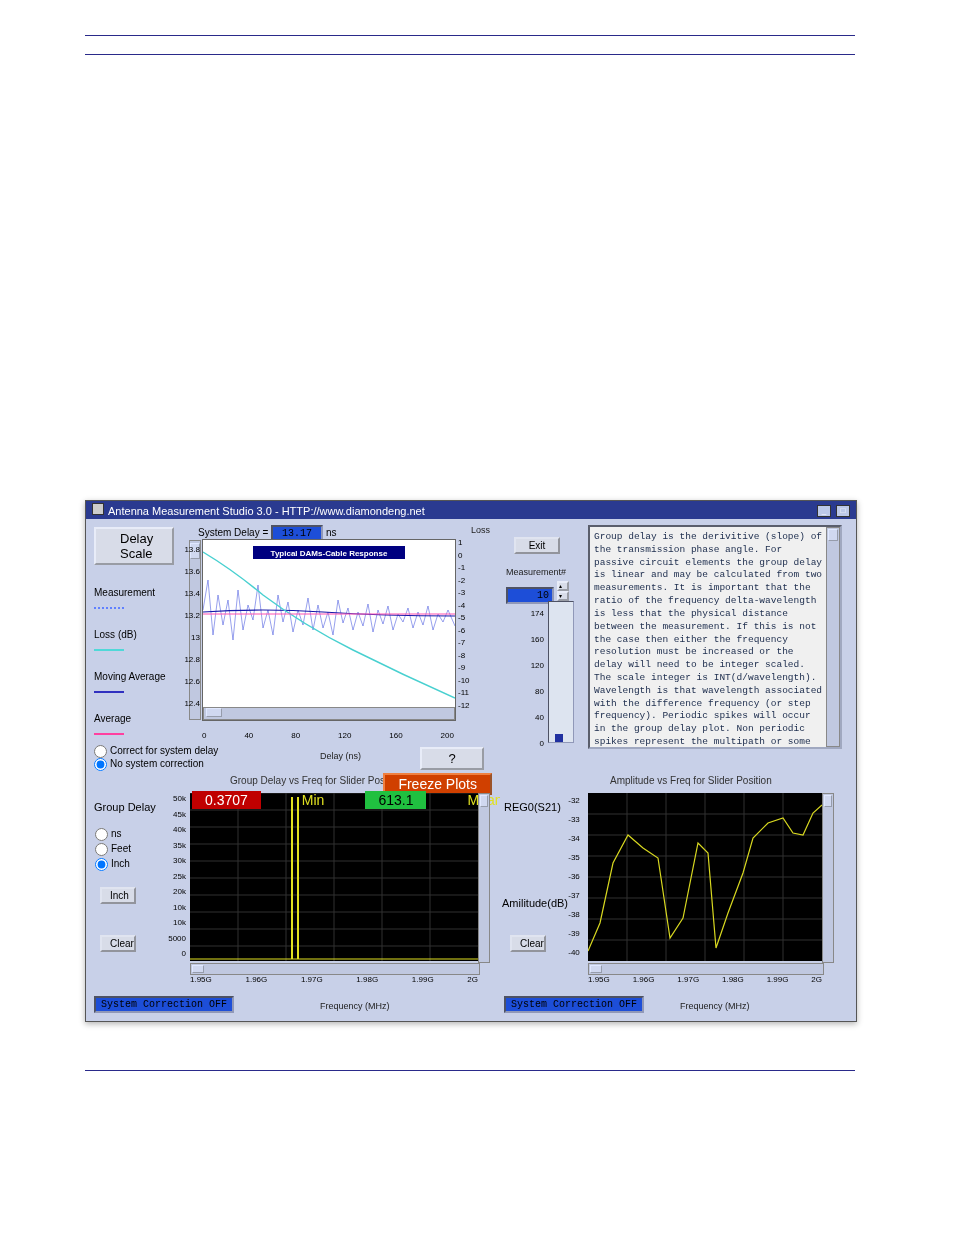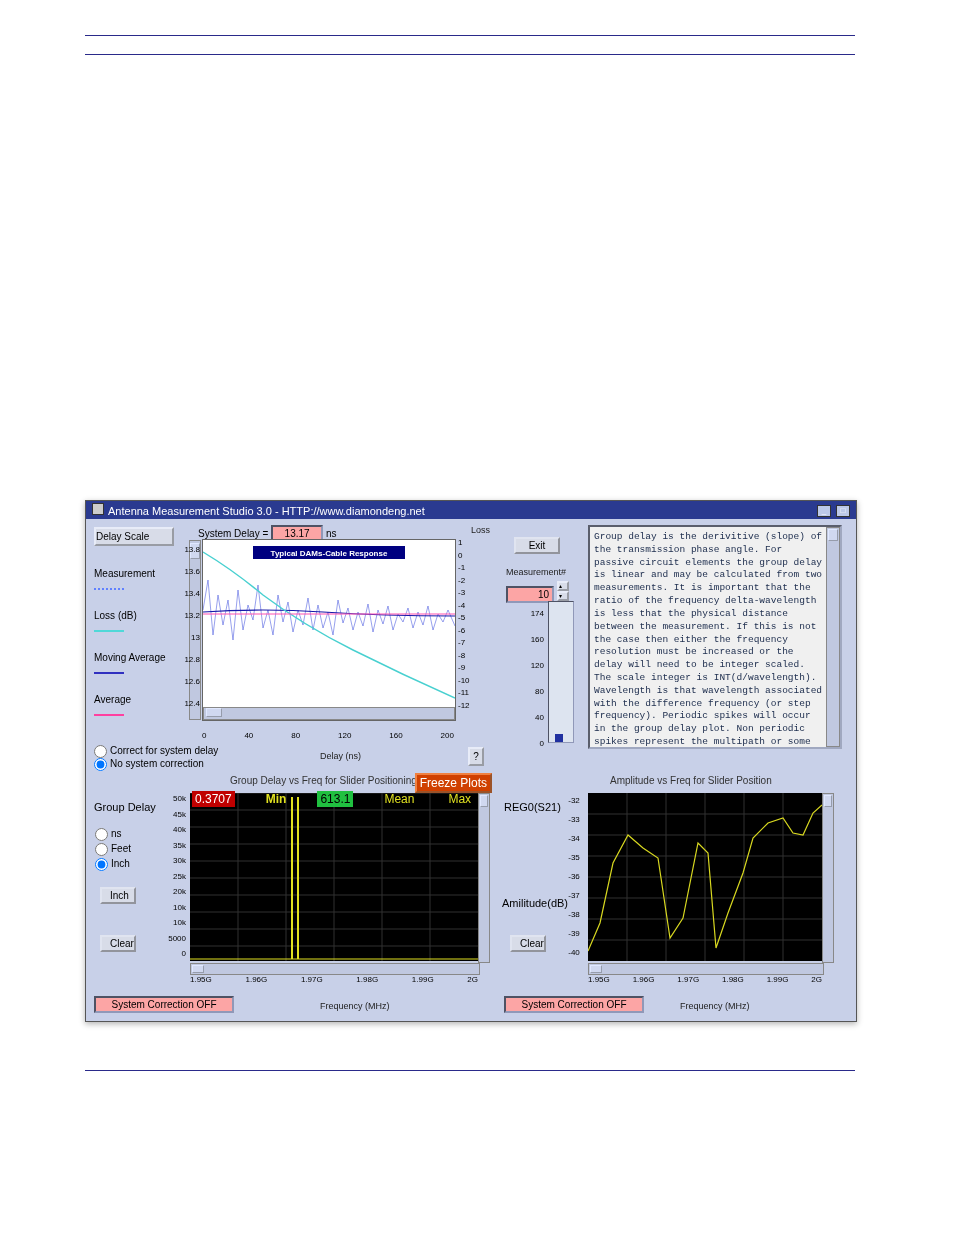--- a/index.html
+++ b/index.html
@@ -11,31 +11,31 @@
 .titlebar { background:#2a3a90; color:#fff; padding:2px 6px; font-size:11px; display:flex; justify-content:space-between; align-items:center; }
 .titlebar .ctrls span { display:inline-block; width:12px; height:10px; background:#bcc8e8; margin-left:2px; border:1px solid #333; font-size:8px; text-align:center; line-height:10px; }
 .subtitlebar { background:#9aa8d8; color:#000; padding:2px 6px; font-size:10px; border-top:1px solid #707ab0; border-bottom:1px solid #707ab0; }
 .body { padding:4px; display:flex; flex-wrap:wrap; gap:4px; }
 .panel { background:#c8d0e8; }
 .topleft { width:406px; height:250px; position:relative; }
 .topright { width:344px; height:250px; position:relative; }
 .botleft { width:406px; height:240px; position:relative; }
 .botright { width:344px; height:240px; position:relative; }
 .btn { background:#d8dce8; border:2px outset #e0e4f0; padding:1px 8px; font-size:10px; cursor:pointer; display:inline-block; text-align:center; }
-.btn3d { background:#d8dce8; border:2px outset #e8ecf8; padding:2px 0; font-size:10px; }
-.inset { border:2px inset #9098b8; background:#fca5a5; font-size:10px; padding:1px 3px; }
+.btn3d { background:#d8dce8; border:2px outset #e8ecf8; padding:2px 24px; font-size:13px; }
+.inset { border:2px inset #9098b8; background:#1d4ed8; font-size:10px; padding:1px 3px;font-family:Liberation Mono, monospace; }
 .chart { position:absolute; background:#404040; }
 .chart-white { position:absolute; background:#fff; border:1px solid #666; }
 .axis-label { position:absolute; font-size:9px; color:#222; }
 .side-labels { position:absolute; left:4px; top:0; width:80px; font-size:10px; }
 .side-labels > div { margin-bottom:6px; }
 .swatch { display:inline-block; width:30px; height:2px; margin-top:3px; }
 .radio-row { font-size:10px; }
 .radio-row input { margin:0 3px 0 0; vertical-align:middle; }
-.tag { font-size:12px; padding:1px 3px; }
+.tag { font-size:14px; padding:1px 13px; }
 .orange { background:#d04000; color:#fff; border:1px solid #802000; }
 .red { background:#c00000; color:#fff; }
 .green { background:#20c040; color:#000; }
 .blue { background:#0060ff; color:#fff; }
 .info-box { position:absolute; background:#f0f0f0; border:2px inset #a0a8c0; font-family:"Courier New",monospace; font-size:9.5px; padding:4px; overflow:hidden; line-height:1.35; color:#203050; }
 .vscroll { position:absolute; right:0; top:0; bottom:0; width:12px; background:#c0c8e0; border:1px solid #888; }
 .vscroll .thumb,.hscroll .thumb { background:#d0d8f0; border:1px outset #e0e8ff; }
 .hscroll { position:absolute; left:0; right:0; bottom:0; height:11px; background:#c0c8e0; border:1px solid #888; }
 .thermo { position:absolute; width:24px; background:#dde4f0; border:1px inset #9098b8; }
 .unit-box { padding:3px; }
@@ -235,21 +235,21 @@
           </g>
 
           <path d="M0 166 L288 166" stroke="#e0e020" stroke-width="1"></path>
 
           <line x1="102" y1="166" x2="102" y2="4" stroke="#e0e020" stroke-width="2"></line>
           <line x1="108" y1="166" x2="108" y2="4" stroke="#e0e020" stroke-width="2"></line>
         </svg>
         
         <div style="position:absolute;top:-2px;left:2px;display:flex;gap:28px;align-items:center;">
           <span class="tag red">0.3707</span>
-          <span class="tag" style="color:#e0e020;font-weight:bold;">Min</span>
+          <span class="tag" style="color:#e0e020;">Min</span>
           <span class="tag green">613.1</span>
           <span class="tag" style="color:#e0e020;">Mean</span>
           <span class="tag" style="color:#e0e020;">Max</span>
           <span class="tag blue">47.08k</span>
         </div>
       </div>
       <div class="vscroll" style="left:388px;top:16px;height:168px;width:10px;right:auto;">
             <div class="thumb" style="height:10px;margin:1px;"></div>
           </div>
       <div class="hscroll" style="left:100px;top:186px;width:288px;bottom:auto;height:10px;">

